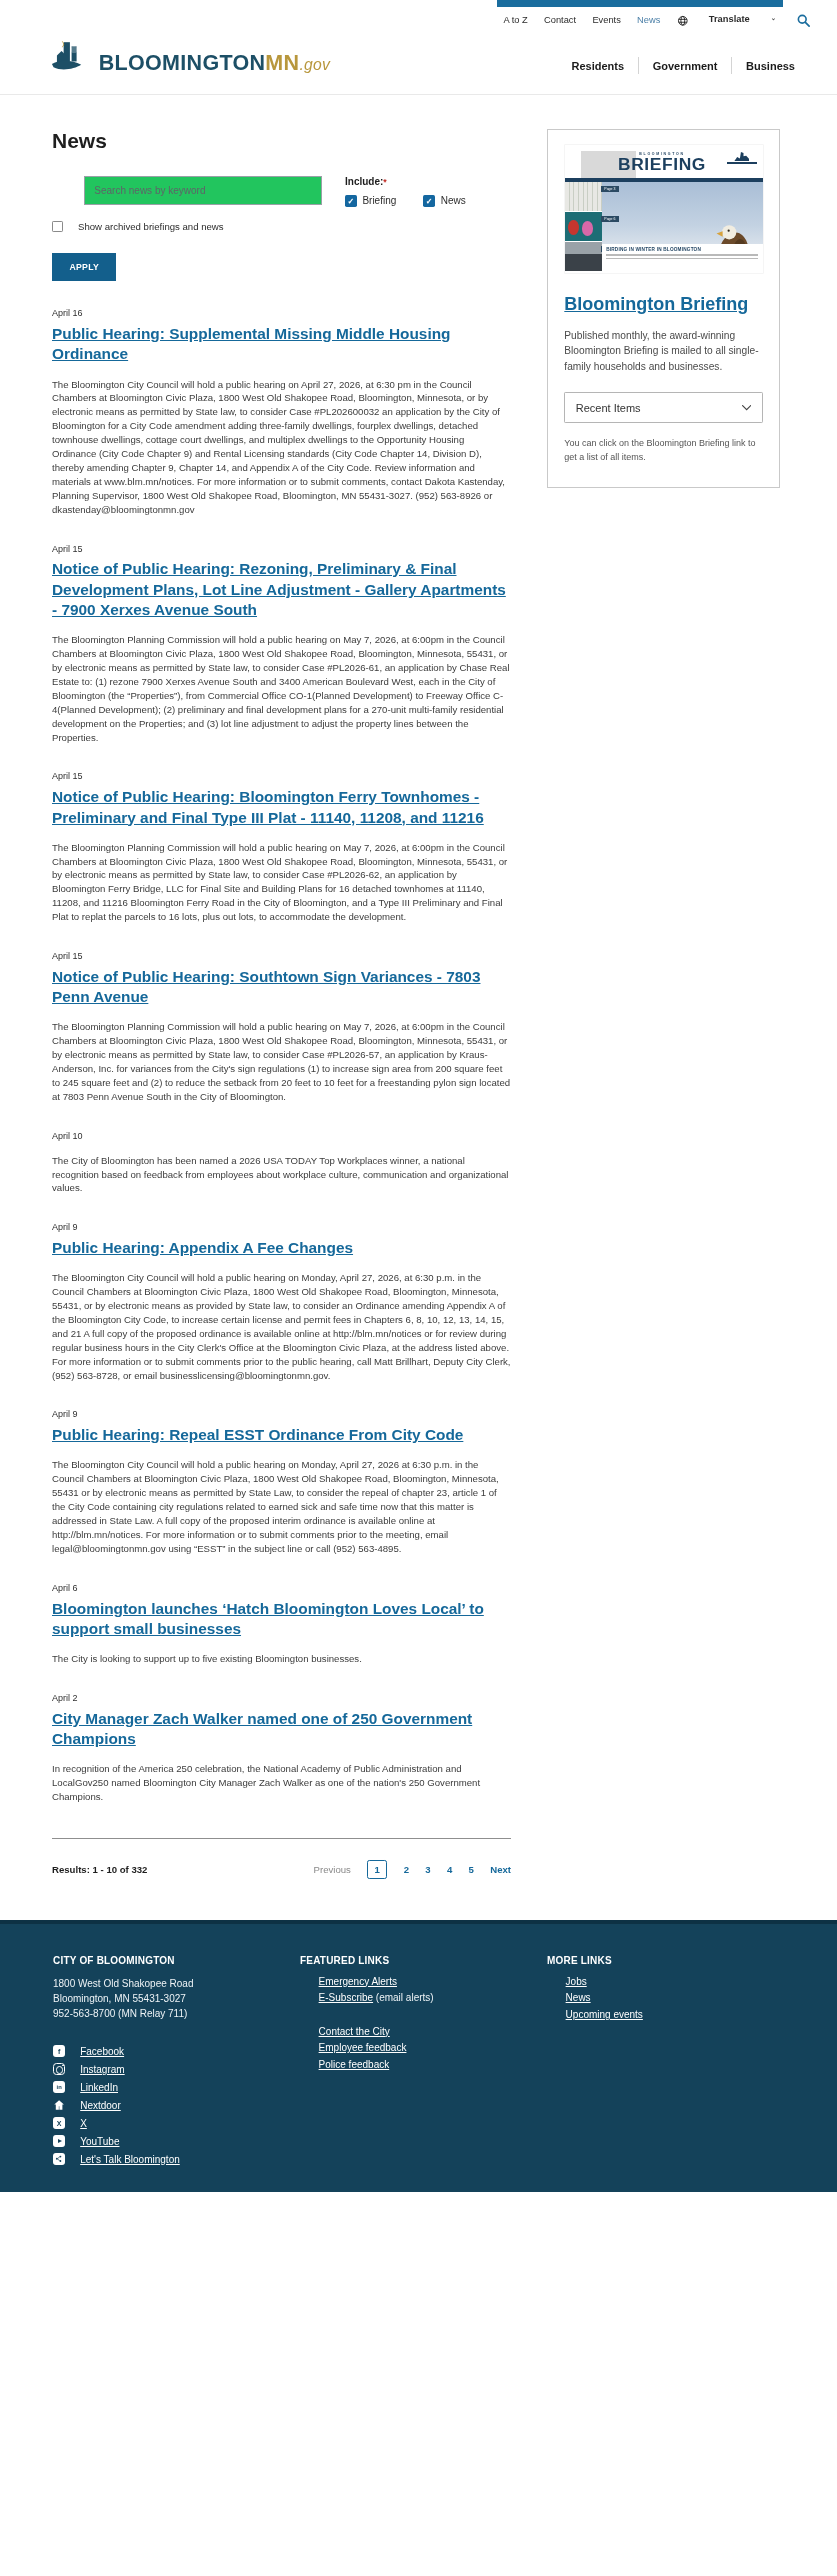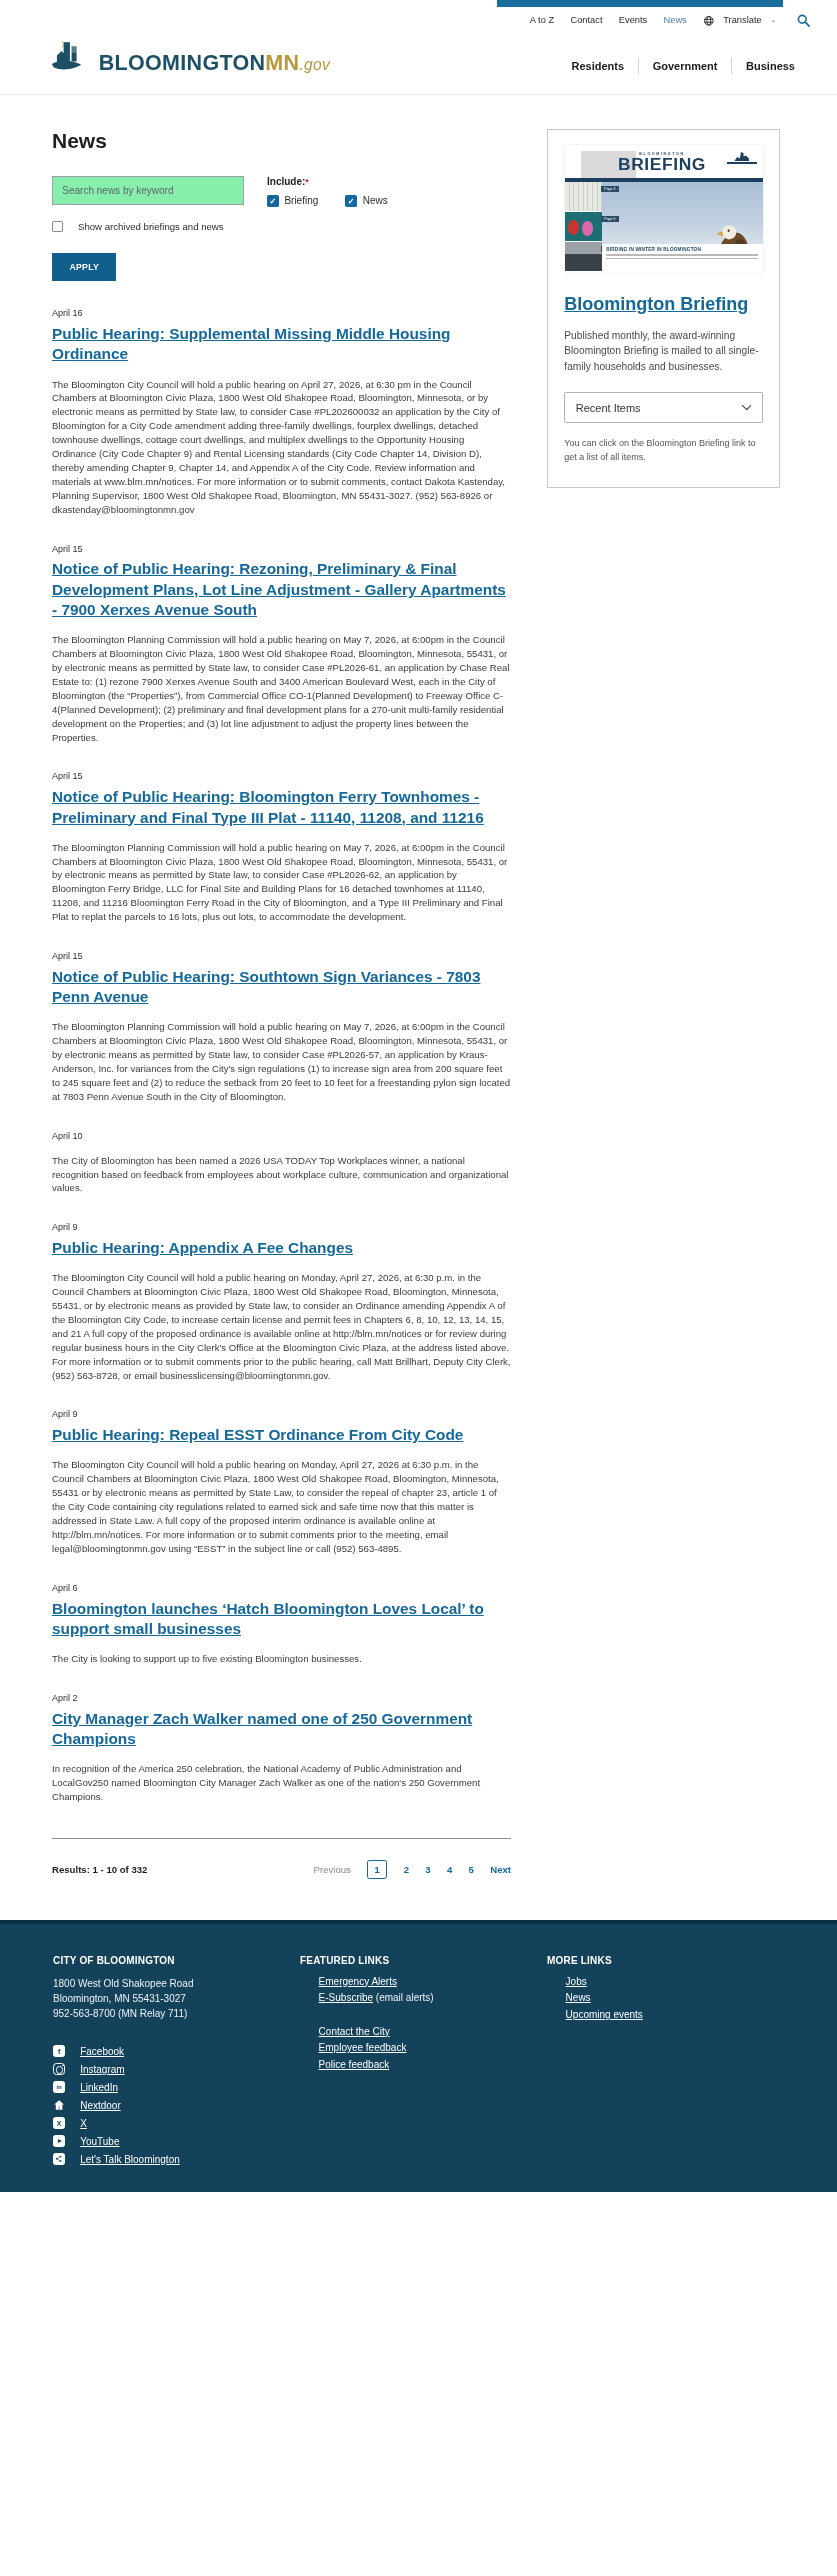--- a/index.html
+++ b/index.html
@@ -10,21 +10,21 @@
     position:relative; overflow-x:hidden;
   }
   a { cursor:pointer; }
 
   
   header { position:relative; height:95px; background:#fff; border-bottom:1.7px solid #e9e9e9; }
   .topbar { position:absolute; top:0; left:497px; width:286px; height:7px; background:#1a6d9e; }
   .utility-nav { position:absolute; top:12.8px; right:26px; display:flex; align-items:center; gap:16.3px; font-size:9.3px; }
   .utility-nav a { color:#2b2b2b; text-decoration:none; }
   .utility-nav a.active { color:#4d80a8; }
-  .translate { display:flex; align-items:center; gap:8px; color:#2b2b2b; }
+  .translate { display:flex; gap:20px; color:#2b2b2b;font-weight:bold; }
   .translate svg { display:block; }
   .chev { font-size:6.4px; color:#555; margin-left:1.2px; }
   .search-btn { margin-left:3.5px; display:flex; }
   .logo { position:absolute; left:51px; top:38px; display:flex; align-items:flex-end; gap:5.8px; text-decoration:none; }
   .logo-text { font-size:21.5px; font-weight:bold; letter-spacing:0.3px; color:#1d4f66; line-height:1; }
   .logo-text .up { text-transform:uppercase; }
   .logo-mn { color:#b8973d; }
   .logo-gov { color:#b8973d; font-style:italic; font-weight:normal; font-size:15.7px; }
   .main-nav { position:absolute; right:42px; top:57px; display:flex; align-items:center; }
   .main-nav a { color:#1b1b1b; font-weight:bold; font-size:11px; text-decoration:none; }
@@ -38,21 +38,21 @@
   
   .media-box { background:#e9edf2; padding:16.3px 18.6px 17.4px; }
   .media-heading { display:inline-block; color:#15689a; font-size:13.4px; font-weight:bold; text-decoration:underline; margin-bottom:9.3px; }
   .media-box p { margin:0; font-size:9.3px; line-height:1.45; color:#3d3d3d; }
   .media-name { font-weight:bold; color:#222; }
   .media-email { color:#15689a; text-decoration:underline; }
 
   
   .filters { margin-top:23px; }
   .filter-row { display:flex; align-items:flex-start; }
-  .search-input { width:192px; height:29px; border:0.6px solid #9aa0a6; padding:0 9.3px; font-size:10px; color:#444; font-family:"Liberation Sans",sans-serif; background:#86efac; }
+  .search-input { width:238px; height:29px; border:0.6px solid #9aa0a6; padding:0 9.3px; font-size:10px; color:#444; font-family:"Liberation Sans",sans-serif; background:#22c55e;margin-left:32px; }
   .search-input::placeholder { color:#5f6368; }
   .include-group { margin-left:23px; }
   .include-label { font-weight:bold; font-size:10px; color:#1d1d1d; }
   .req { color:#c0261f; font-size:8.7px; }
   .check-row { display:flex; gap:27px; margin-top:8.1px; }
   .check-item { display:flex; align-items:center; gap:5.8px; font-size:10px; color:#2c2c2c; }
   .cb { width:11.6px; height:11.6px; border-radius:1.7px; background:#1467a0; color:#fff; display:flex; align-items:center; justify-content:center; font-size:8.1px; font-weight:bold; }
   .cb-empty { width:11px; height:11px; border:0.6px solid #8a8a8a; border-radius:1.2px; background:#fff; }
   .archived-row { display:flex; align-items:center; gap:15px; margin-top:14px; font-size:9.6px; color:#2c2c2c; }
   .apply-btn { margin-top:21px; background:#135f8c; color:#fff; border:none; font-weight:bold; font-size:8.7px; letter-spacing:0.3px; padding:9.3px 17.4px; font-family:"Liberation Sans",sans-serif; cursor:pointer; }

